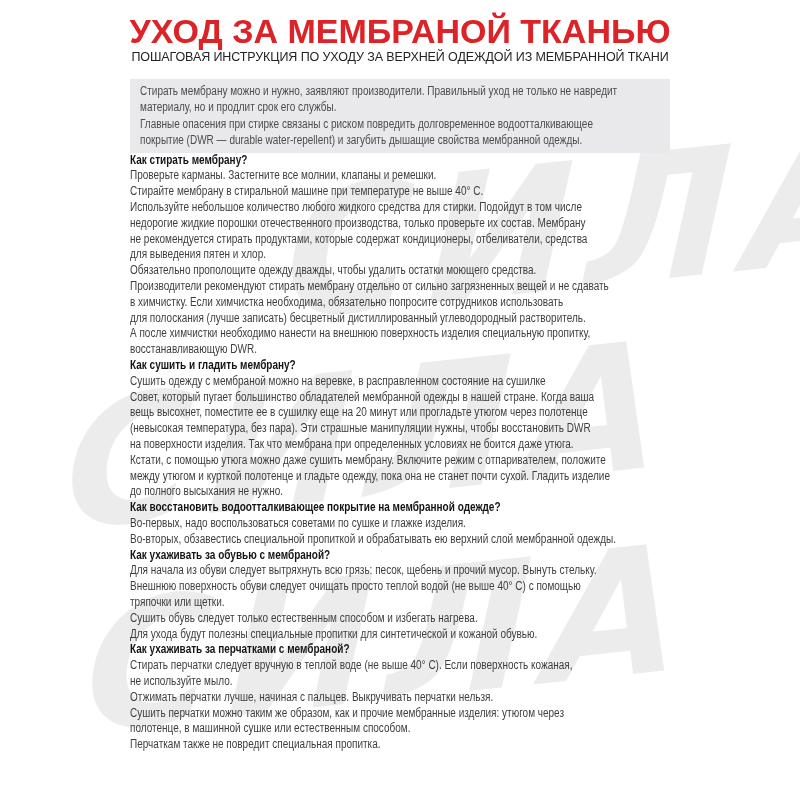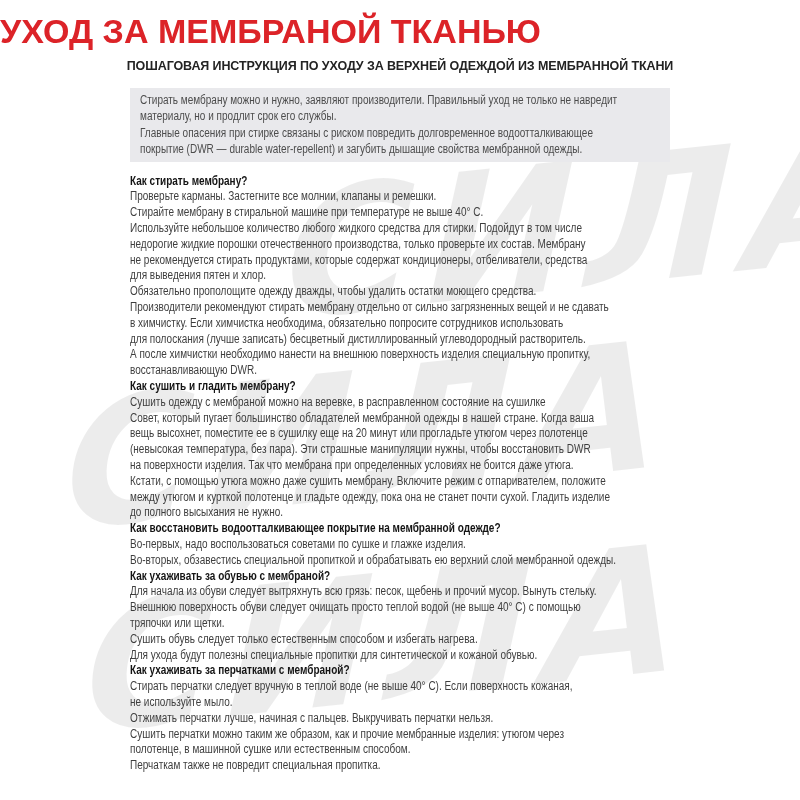--- a/index.html
+++ b/index.html
@@ -32,37 +32,38 @@
     transform-origin: left top;
   }
   .wm-1 { left: 290px; top: 155px; }
   .wm-2 { left: 70px;  top: 365px; }
   .wm-3 { left: 90px;  top: 568px; }
 
   .content { position: relative; z-index: 1; }
 
   .title {
     margin: 14px 0 0 0;
+    text-align: center;
     font-size: 34px;
     font-weight: bold;
     letter-spacing: 0px;
     color: #dc2328;
     line-height: 1.0;
   }
   .subtitle {
-    margin-top: 11px;
+    margin-top: 2px;
     text-align: center;
     font-size: 12.5px;
-    font-weight: bold;
+    font-weight: normal;
     color: #232323;
     letter-spacing: -0.1px;
   }
   .intro-box {
     width: 520px;
-    margin: 15px auto 12px auto;
+    margin: 15px auto 0 auto;
     background: #e9e9ec;
     padding: 4px 10px 4px 10px;
     color: #4c4c4c;
   }
   .intro-box .line { line-height: 16.4px; }
   .article-body {
     width: 540px;
     margin: 0 auto 0 auto;
     color: #3e3e3e;
   }

